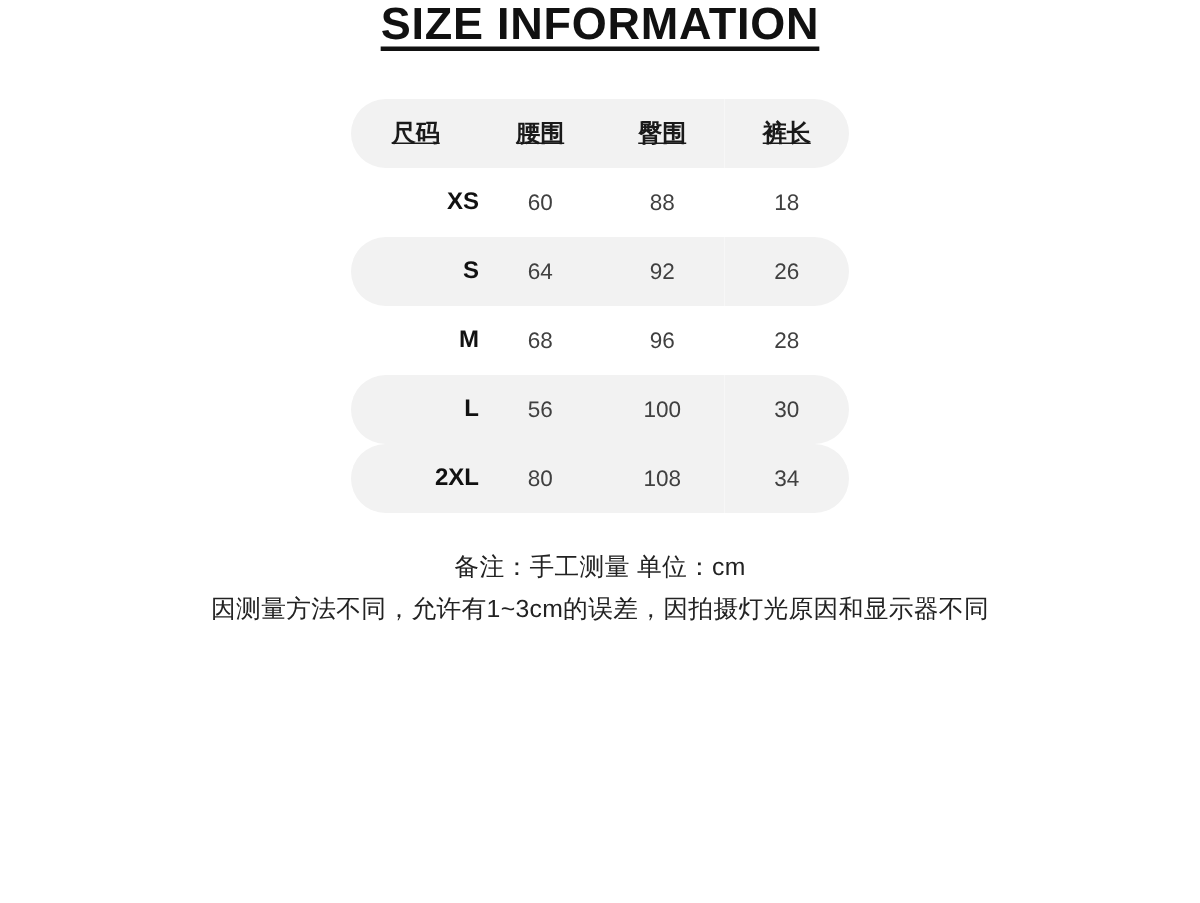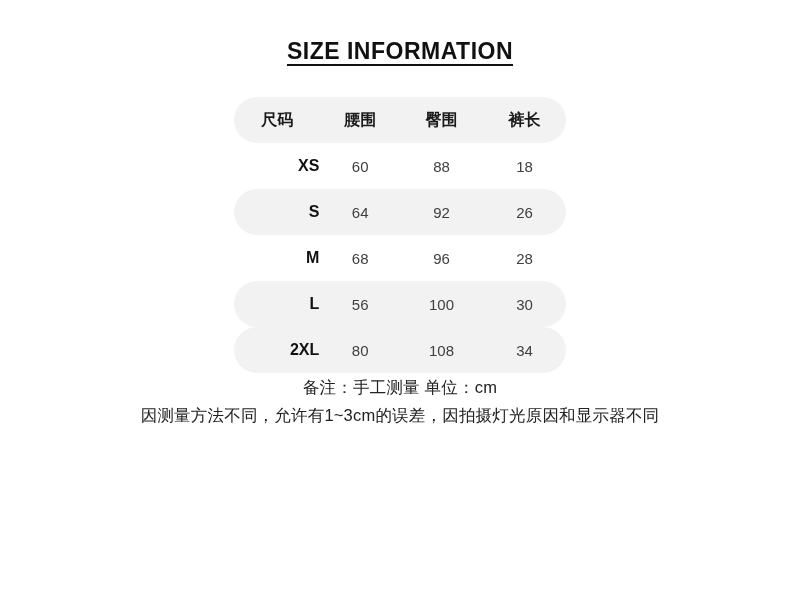--- a/index.html
+++ b/index.html
@@ -15,25 +15,24 @@
     overflow: hidden;
   }
   .page {
     position: relative;
     width: 800px;
     height: 602px;
     box-sizing: border-box;
   }
   .title {
     text-align: center;
-    font-size: 23px;
+    font-size: 30px;
     font-weight: bold;
     letter-spacing: 0.5px;
     color: #111111;
-    padding-top: 38px;
     text-decoration: underline;
     text-underline-offset: 5px;
   }
   .table-wrap {
     width: 332px;
     margin: 32px auto 0 auto;
   }
   table.size-table {
     width: 100%;
     border-collapse: collapse;
@@ -54,39 +53,41 @@
   table.size-table tr.shaded th:last-child {
     border-top-right-radius: 23px;
     border-bottom-right-radius: 23px;
   }
   table.size-table th {
     font-size: 16px;
     font-weight: bold;
     color: #1a1a1a;
     text-align: center;
     vertical-align: middle;
+    text-decoration: underline;
   }
   table.size-table td {
     font-size: 15px;
     color: #404040;
     text-align: center;
     vertical-align: middle;
   }
   table.size-table td.size-cell {
     font-size: 16px;
     font-weight: bold;
     color: #111111;
     text-align: right;
   }
   .col-size { width: 26%; }
   .col-a { width: 24%; }
   .col-b { width: 25%; }
   .col-c { width: 25%; }
 
   .notes {
+    margin-top: 22px;
     text-align: center;
   }
   .note-line {
     font-size: 16.5px;
     color: #222222;
     line-height: 1.72;
     letter-spacing: 0.2px;
   }
   .note-line.first {
     font-size: 16.5px;

